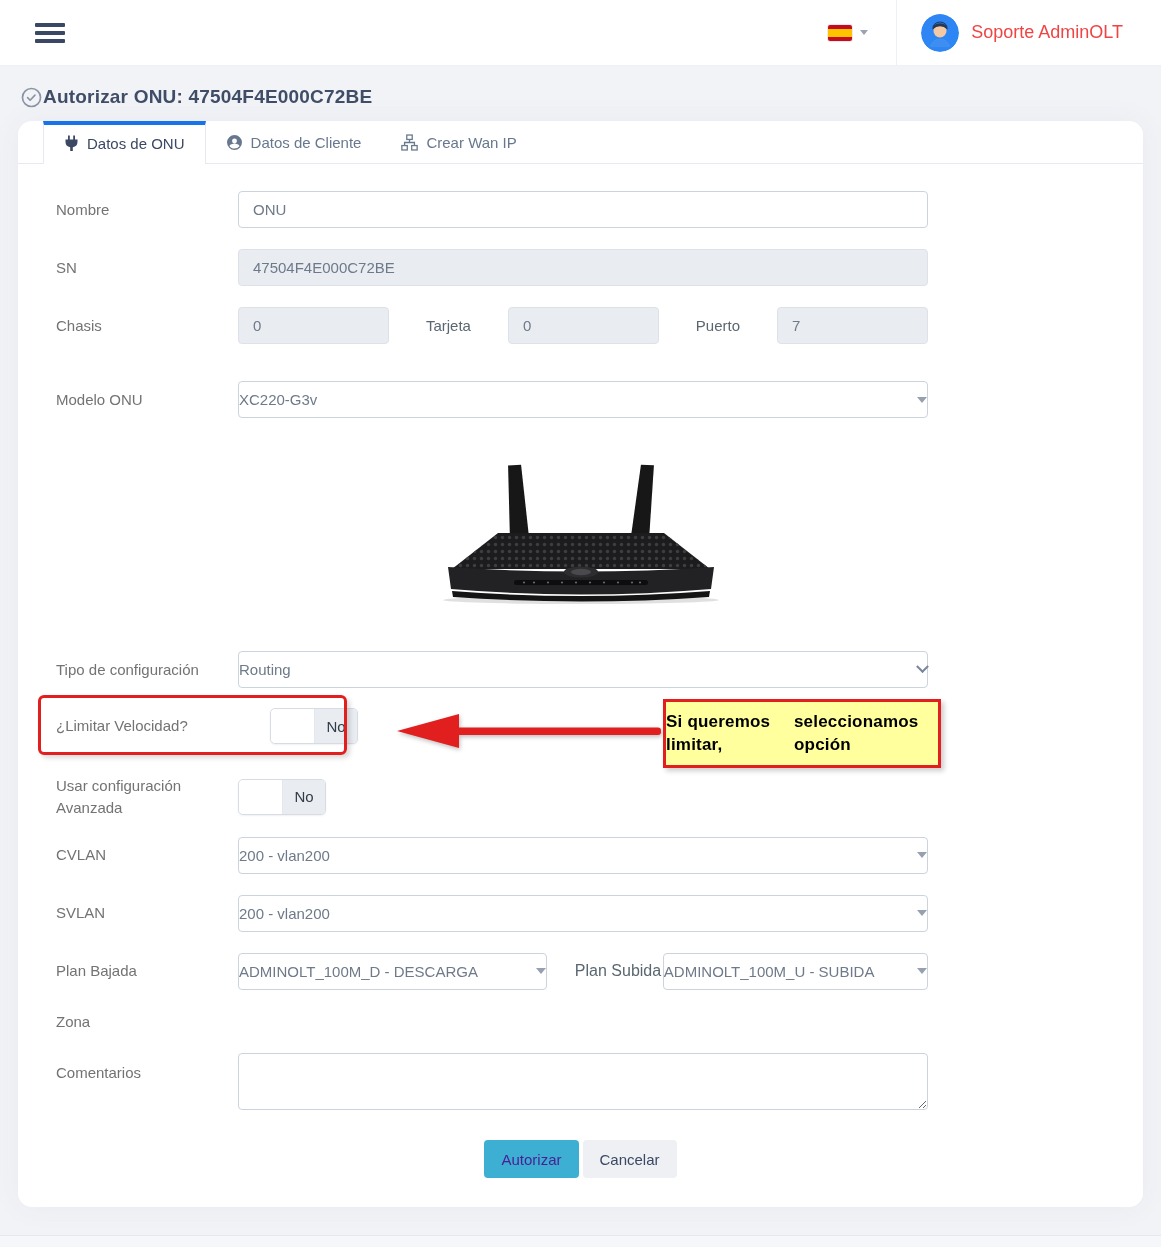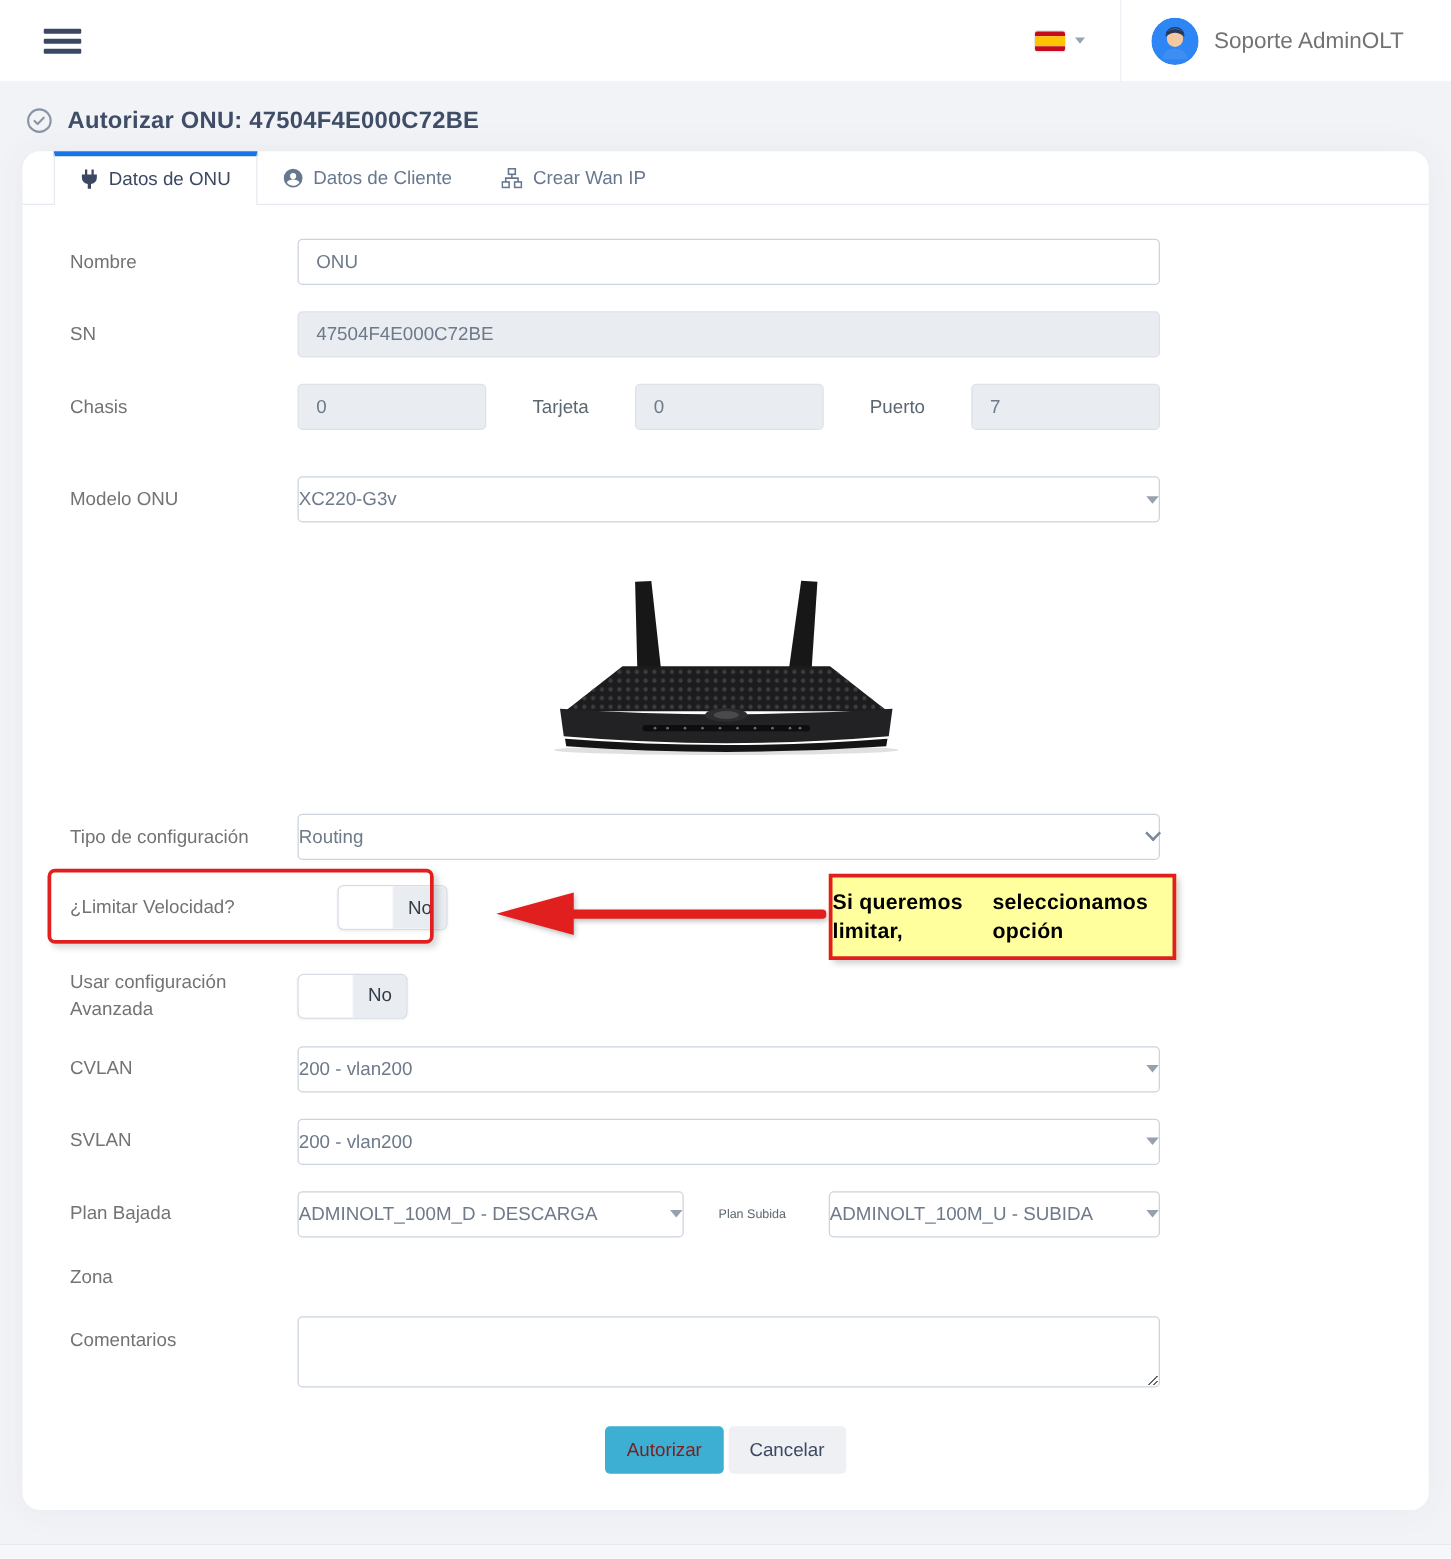--- a/index.html
+++ b/index.html
@@ -19,24 +19,24 @@
   .hamburger span { display:block; height:4px; background:#3b4863; border-radius:1px; margin:4px 0; }
   .header-right { display:flex; align-items:center; height:100%; }
   .lang { display:flex; align-items:center; gap:8px; padding:0 28px; cursor:pointer; }
   .flag { width:24px; height:16px; border-radius:2px; overflow:hidden; box-shadow:0 0 0 1px rgba(0,0,0,.08); }
   .flag .r { height:4px; background:#c60b1e; }
   .flag .y { height:8px; background:#ffc400; }
   .caret-sm { width:0; height:0; border-left:4px solid transparent; border-right:4px solid transparent; border-top:5px solid #9aa3b2; }
   .header-divider { width:1px; height:66px; background:#eef0f5; }
   .user { display:flex; align-items:center; gap:12px; padding-left:24px; cursor:pointer; }
   .avatar { width:38px; height:38px; border-radius:50%; overflow:hidden; flex:none; }
-  .user-name { color:#737373; font-size:18px; }
+  .user-name { color:#ef4444; font-size:18px; }
   
   .main { background:#f2f3f7; padding:0 18px; height:1169px; }
-  .page-title-row { display:flex; gap:12px; padding:20px 3px 13px; }
+  .page-title-row { display:flex; align-items:center; gap:1px; padding:20px 3px 13px; }
   .page-title { color:#3f4d67; font-size:19px; font-weight:bold; letter-spacing:.2px; }
   
   .card {
     background:#fff; border-radius:14px; box-shadow:0 0 30px rgba(60,70,90,.05);
     padding-bottom:29px;
   }
   .tabbar { display:flex; border-bottom:1px solid #e6e9f0; padding-left:25px; }
   .tab {
     display:flex; align-items:center; gap:8px; padding:13px 20px 12px;
     color:#67788e; font-size:15px; cursor:pointer; white-space:nowrap;
@@ -66,21 +66,21 @@
   .tri { width:0; height:0; border-left:5px solid transparent; border-right:5px solid transparent; border-top:6px solid #97a0af; flex:none; margin-left:8px; }
   .chev { width:9px; height:9px; border-right:2px solid #7a8699; border-bottom:2px solid #7a8699; transform:rotate(45deg) translate(-2px,-2px); flex:none; }
   
   .triple { display:flex; align-items:center; justify-content:space-between; }
   .triple .tinput { width:151px; }
   .mini-label { color:#5b6770; font-size:15px; }
   
   .half { display:flex; align-items:center; }
   .half .sel { width:318px; }
   .half .sel.second { width:273px; margin-left:auto; }
-  .half-label { width:88px; margin-left:28px; color:#5b6770; font-size:10px; flex:none; }
+  .half-label { width:88px; margin-left:28px; color:#5b6770; font-size:16px; flex:none; }
   
   .toggle {
     width:88px; height:36px; border:1px solid #d7dce4; border-radius:5px;
     display:flex; overflow:hidden; background:#fff; cursor:pointer;
     box-shadow:0 1px 2px rgba(40,50,70,.07); flex:none;
   }
   .toggle .handle { width:44px; background:#fff; border-right:1px solid #e3e7ee; border-radius:4px 0 0 4px; }
   .toggle .state { flex:1; background:#e9ecf1; display:flex; align-items:center; justify-content:center; color:#323c46; font-size:15px; }
   
   .row-limitar { margin-bottom:31px;gap:32px; }
@@ -107,21 +107,21 @@
     font-size:15px; color:#6e7a8a; outline:none;
   }
   .row-coment { margin-bottom:26px; align-items:flex-start; }
   .row-coment .flabel { padding-top:9px; }
   
   .btn-row { display:flex; justify-content:center; gap:4px; }
   .btn {
     border:none; border-radius:4px; padding:0 17px; height:38px; font-size:15px;
     font-family:"Liberation Sans",sans-serif; cursor:pointer;
   }
-  .btn-primary { background:#3cafd3; color:#7f1d1d; }
+  .btn-primary { background:#3cafd3; color:#4c1d95; }
   .btn-light { background:#eef0f4; color:#3b4863; }
   
   .footer {
     position:absolute; left:0; right:0; bottom:0; height:12px;
     background:#f6f7fa; border-top:1px solid #e5e8ef;
   }
 </style>
 </head>
 <body>
 

